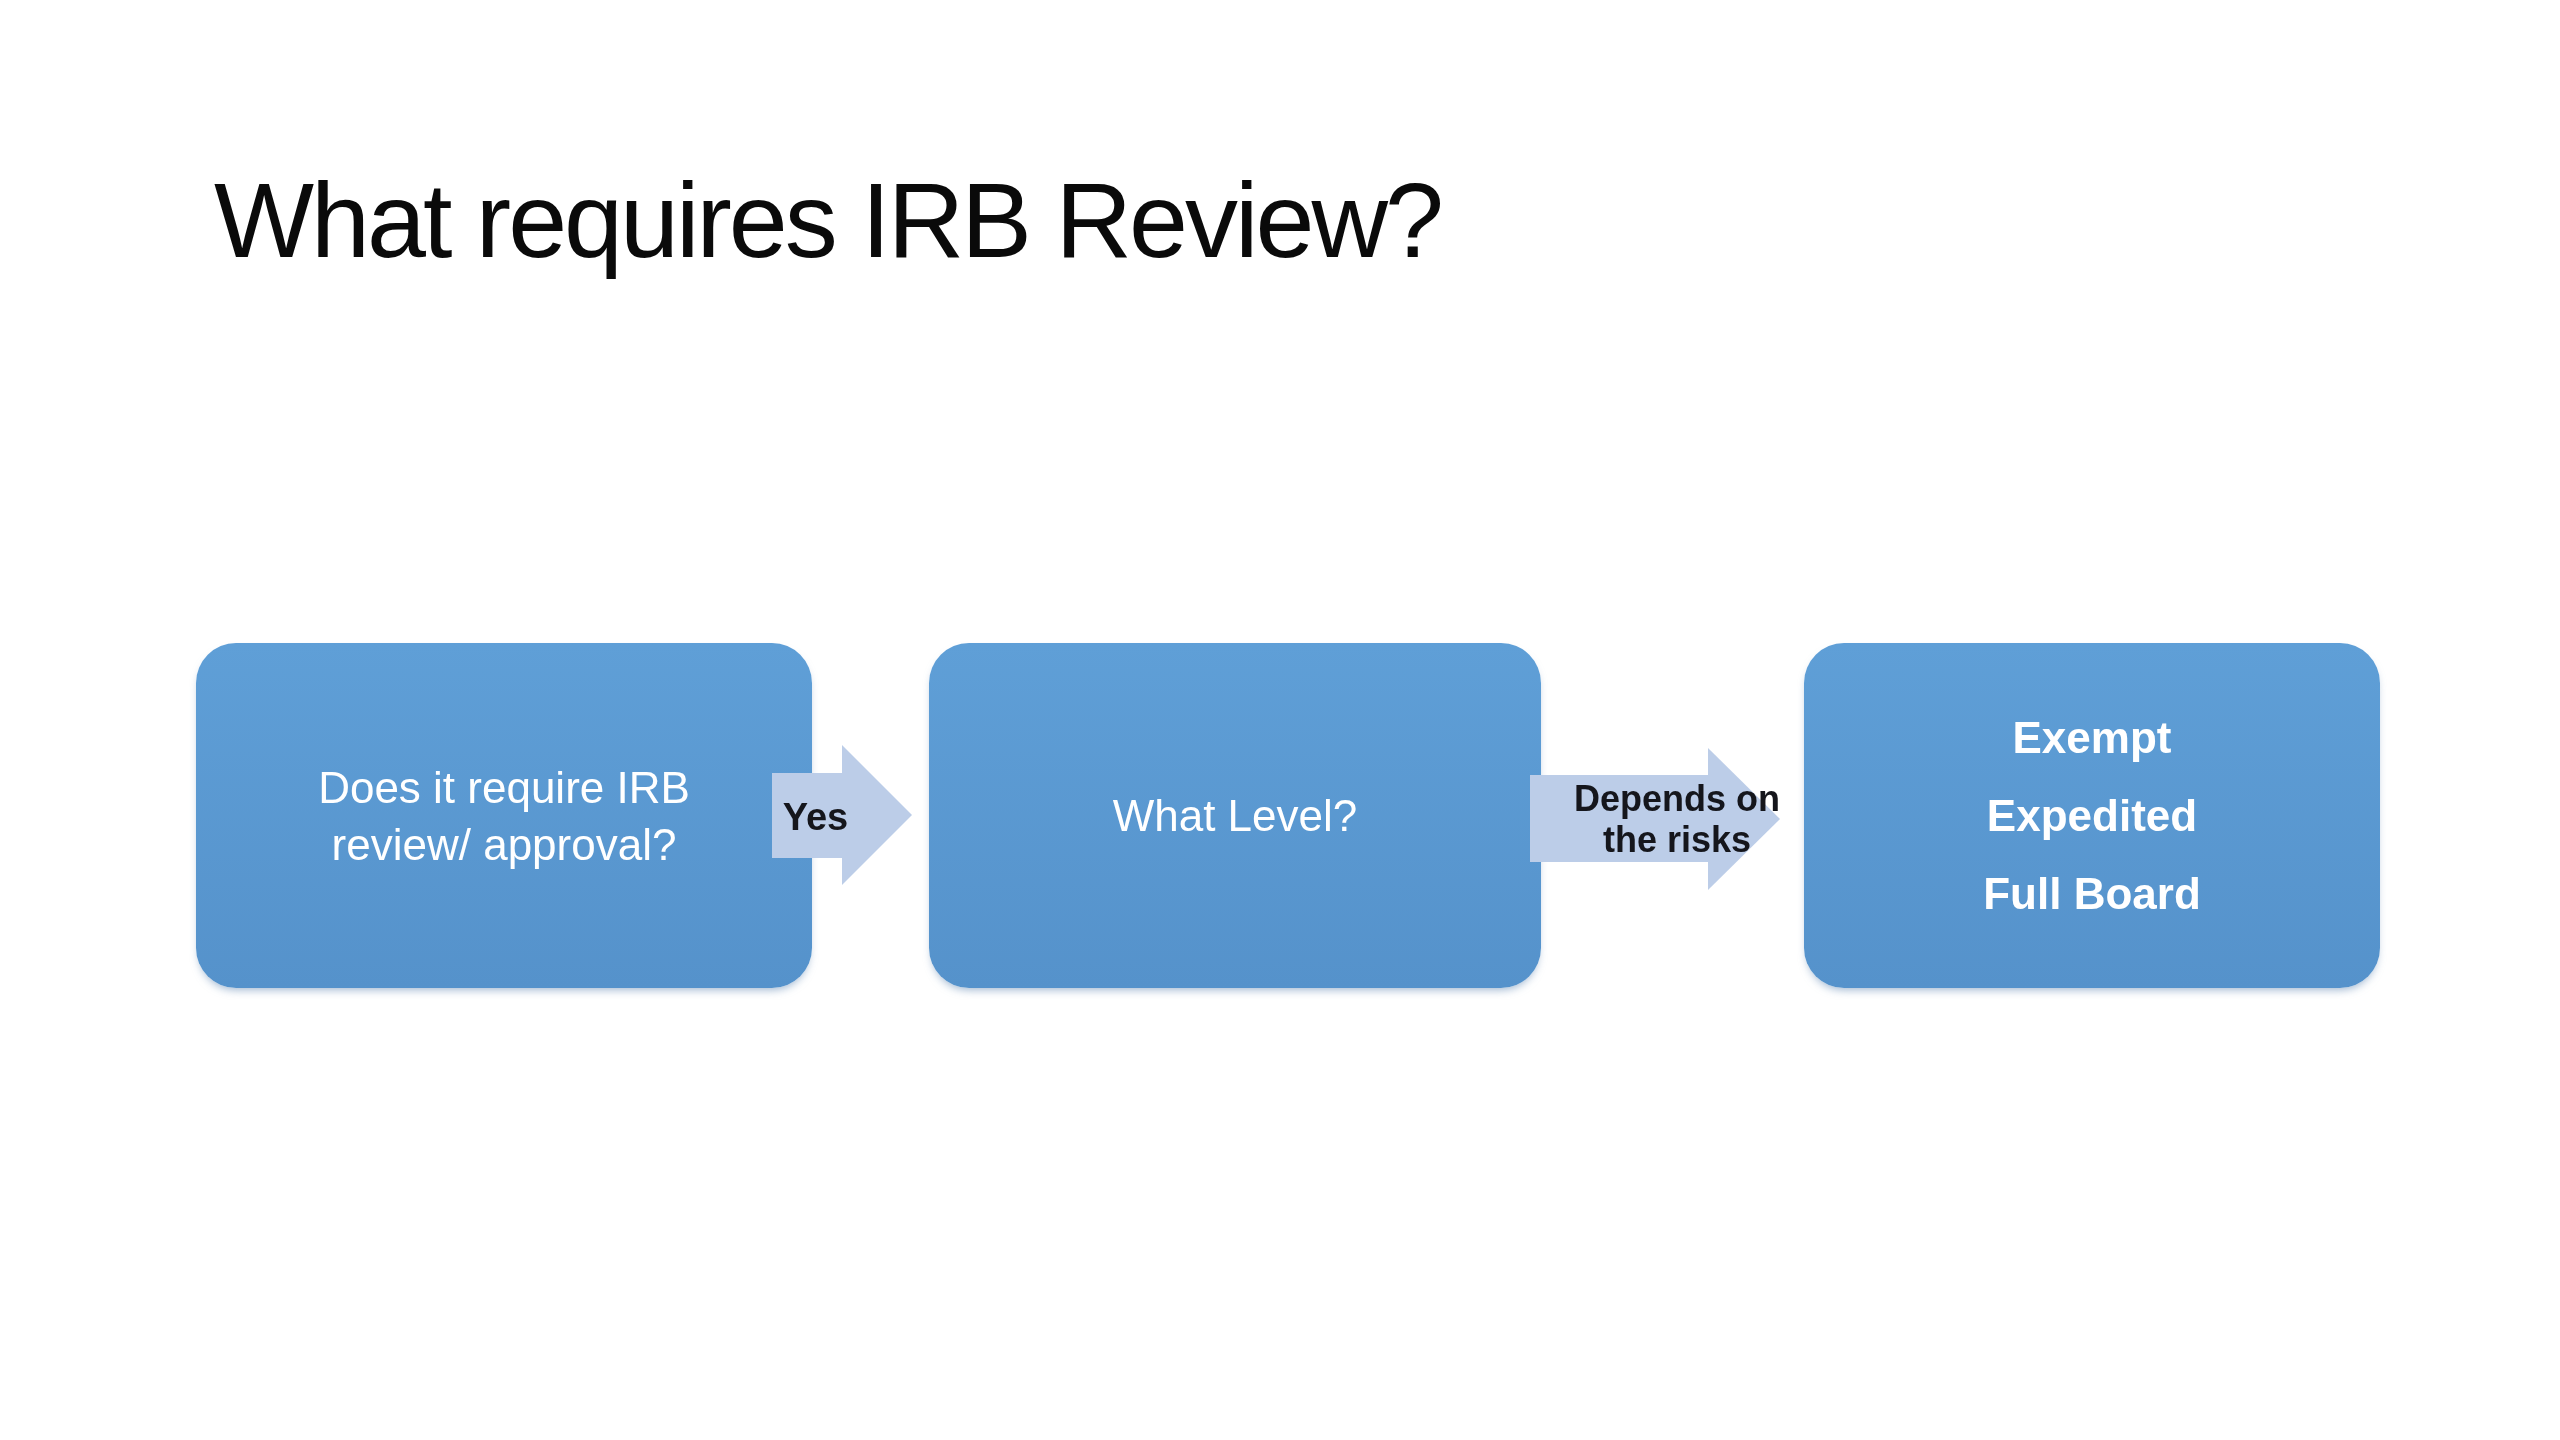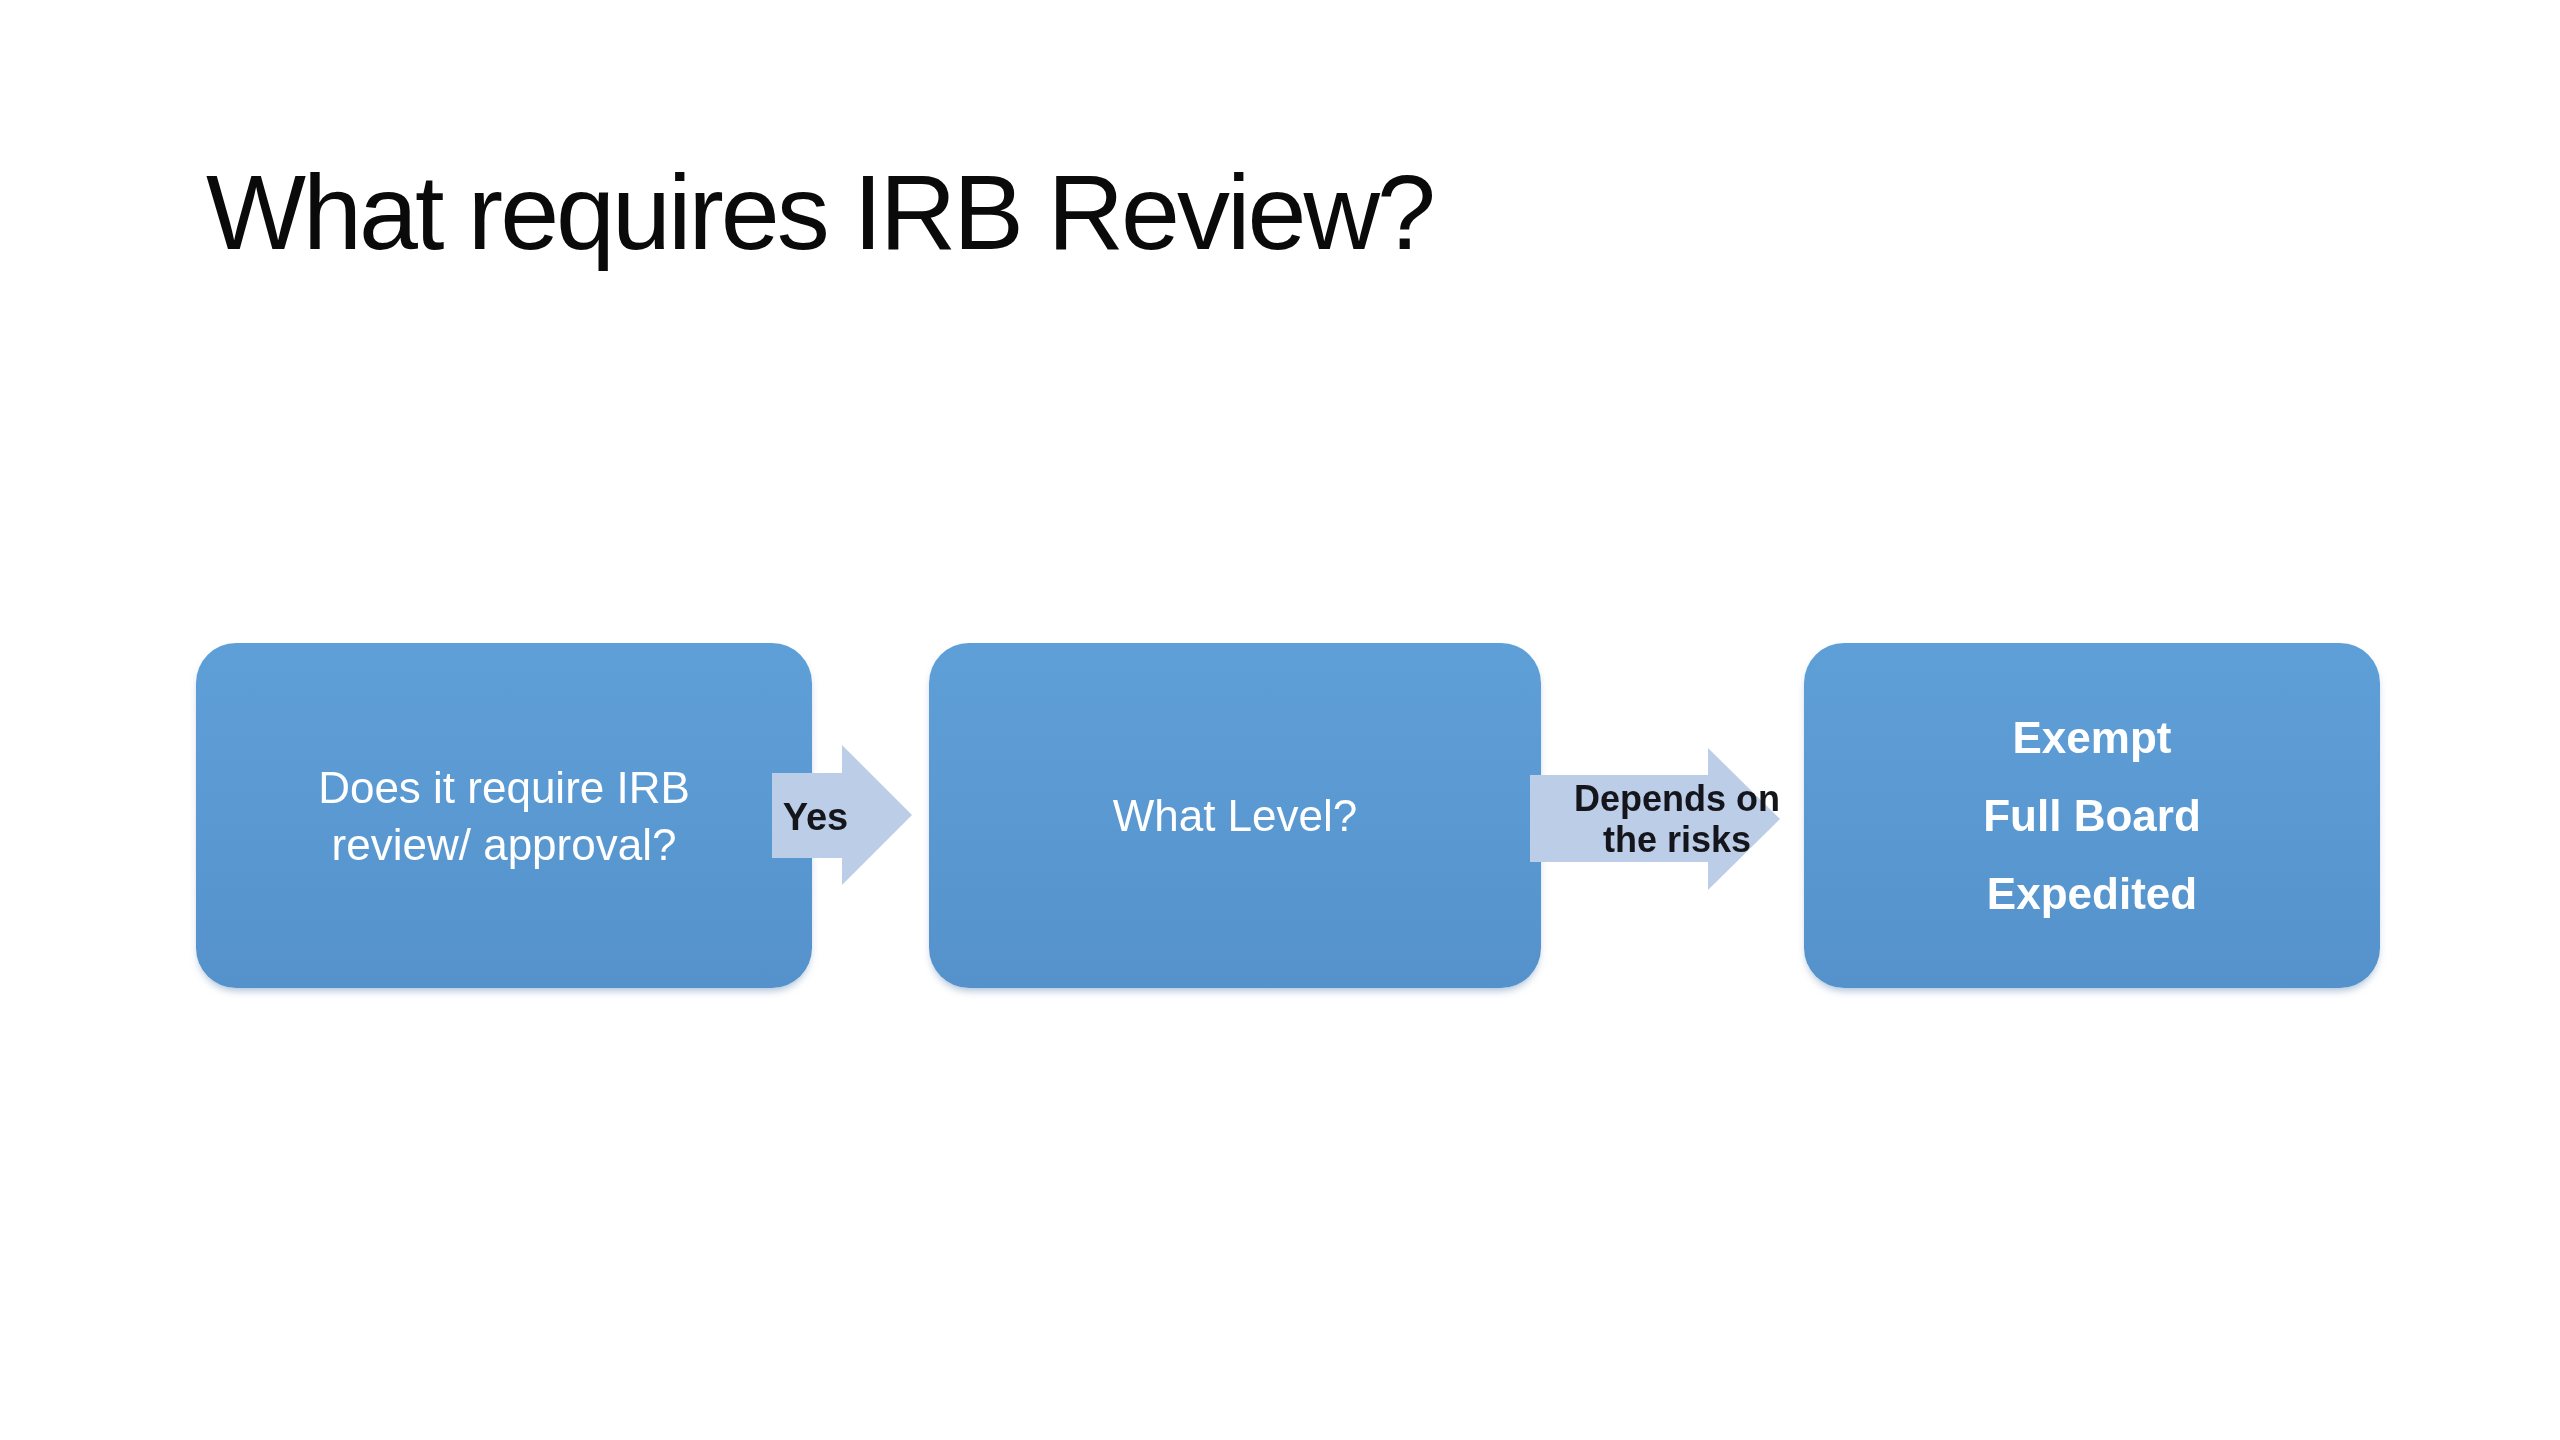--- a/index.html
+++ b/index.html
@@ -12,21 +12,21 @@
     position: relative;
     width: 2560px;
     height: 1440px;
     background: #ffffff;
     overflow: hidden;
   }
   .slide-title {
     position: absolute;
     left: 198px;
     top: 146px;
-    margin: 8px;
+    margin: 16px;
     font-size: 106px;
     font-weight: 400;
     letter-spacing: -3px;
     line-height: 1.1;
     color: #0a0a0a;
     white-space: nowrap;
   }
   .flow-box {
     position: absolute;
     top: 643px;
@@ -123,17 +123,17 @@
 
   <div class="arrow-tail arrow-depends-tail"></div>
   <div class="arrow-head arrow-depends-head"></div>
   <div class="arrow-label arrow-label-depends">
     <span class="arrow-label-line">Depends on</span>
     <span class="arrow-label-line">the risks</span>
   </div>
 
   <div class="flow-box box-outcomes">
     <div class="flow-box-line">Exempt</div>
+    <div class="flow-box-line">Expedited</div>
     <div class="flow-box-line">Full Board</div>
-    <div class="flow-box-line">Expedited</div>
   </div>
 
 </div>
 
 </body></html>

